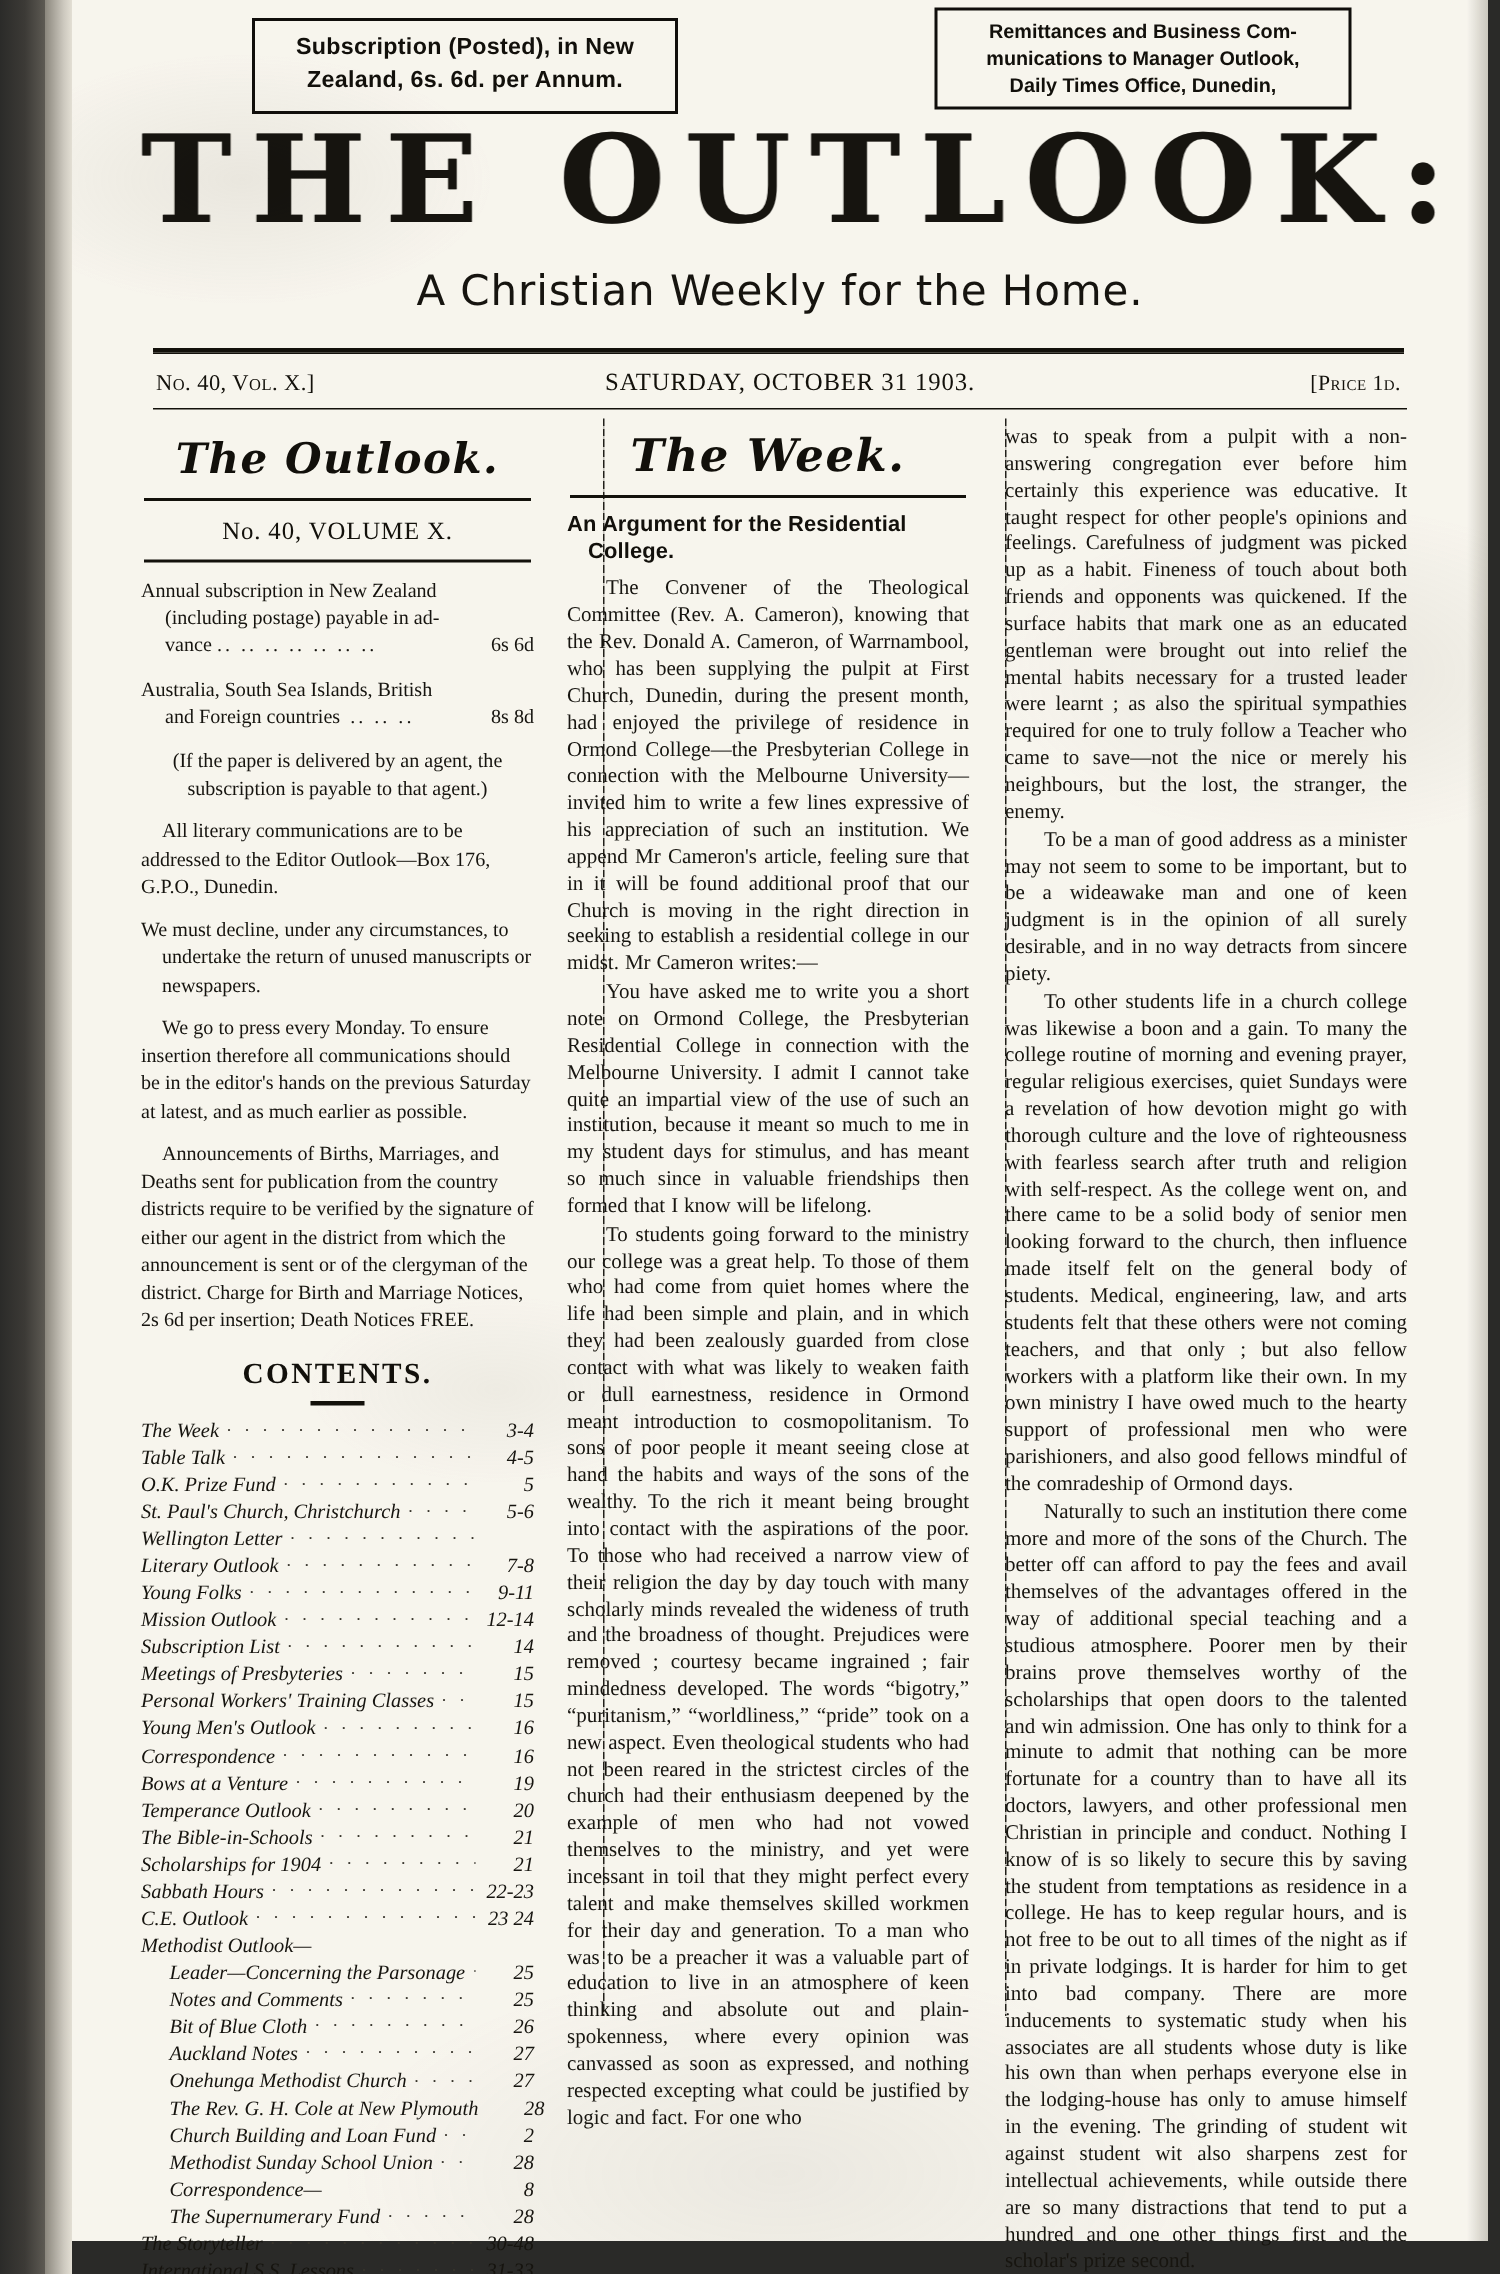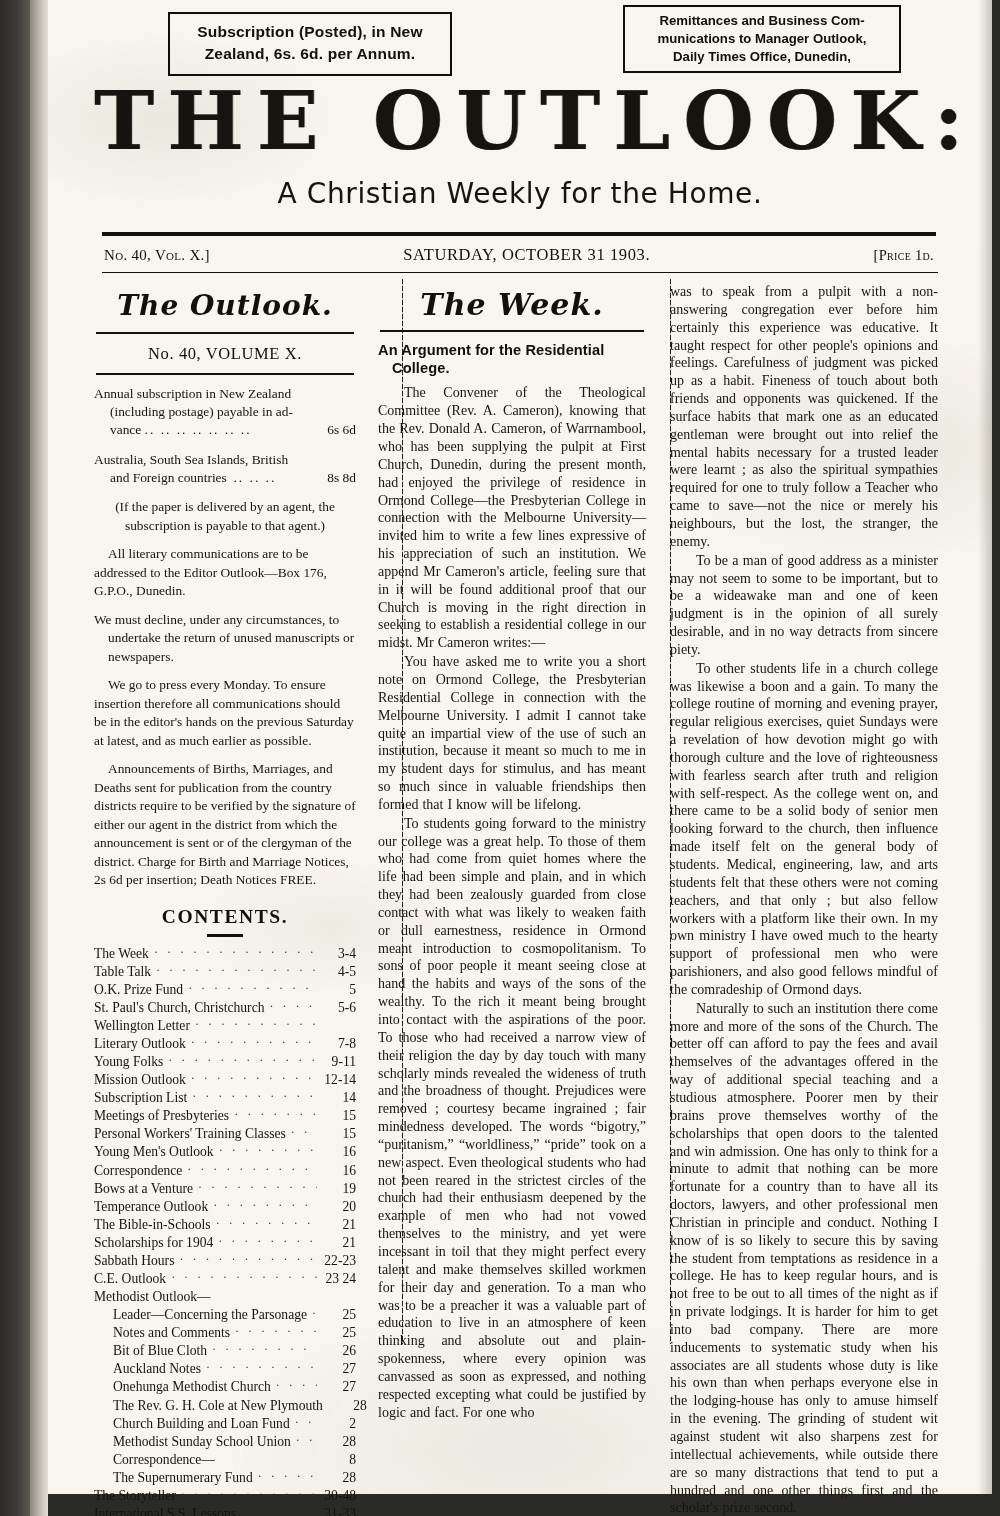--- a/index.html
+++ b/index.html
@@ -239,23 +239,24 @@
     margin: 16px 0 6px;
   }
   .contents-dash {
     width: 36px;
     border-top: 3.5px solid #17150f;
     margin: 0 auto 8px;
   }
   .toc { font-size: 13.6px; color: #1a1813; }
   .toc-row {
     display: flex;
-    align-items: flex-start;
+    align-items: center;
     line-height: 1.33;
     white-space: nowrap;
+    font-style: italic;
   }
   .toc-row .label { flex: 0 0 auto; }
   .toc-row .dots {
     flex: 1 1 auto;
     overflow: hidden;
     margin: 0 5px;
     color: #3b3830;
     letter-spacing: 9px;
     font-size: 12px;
   }

